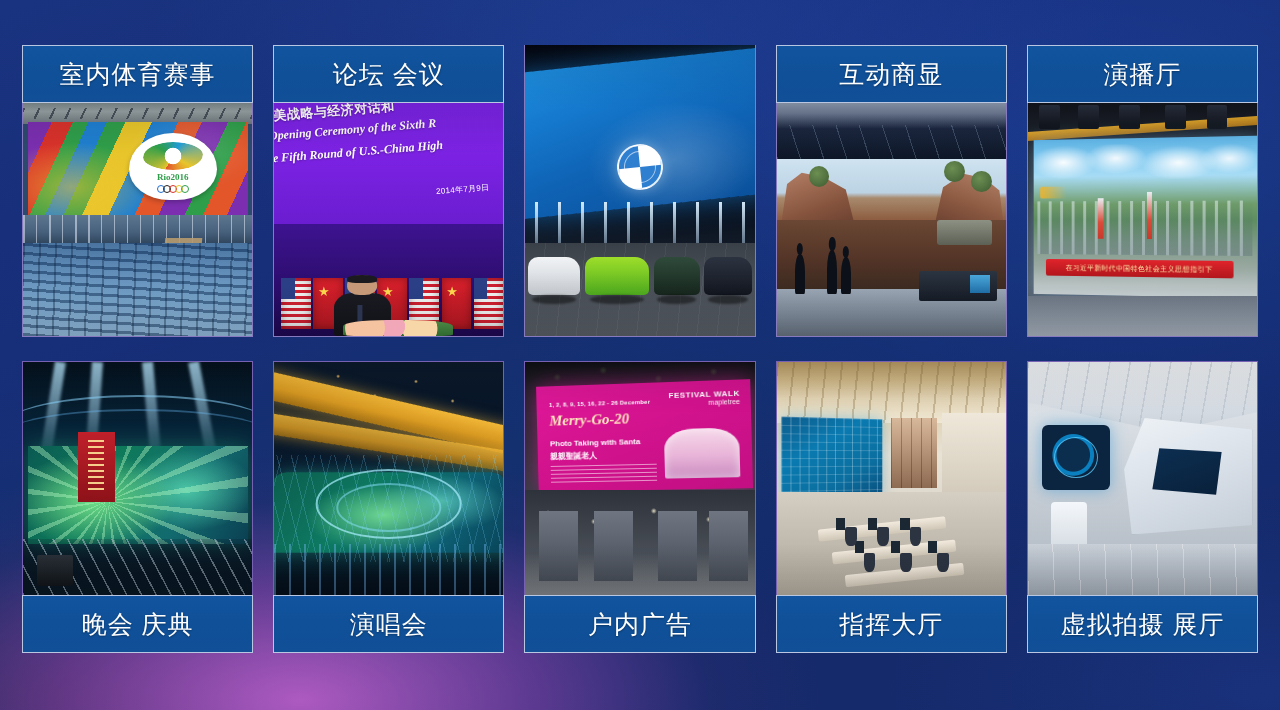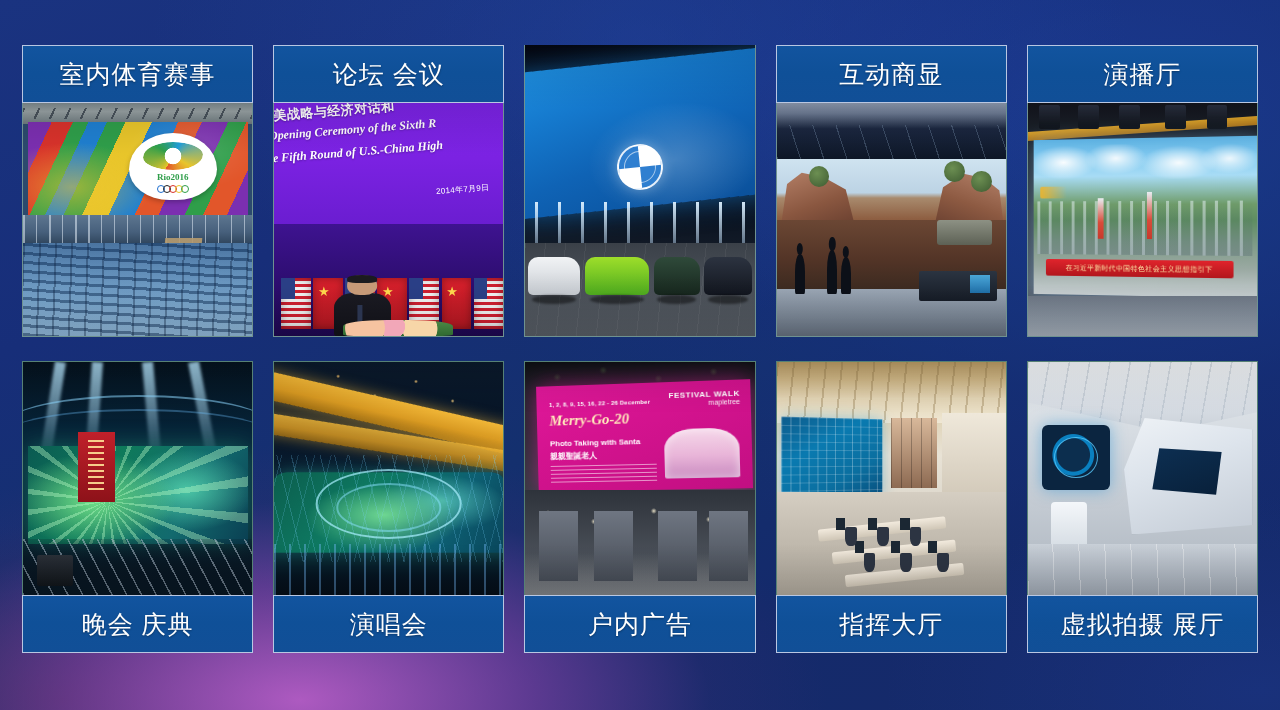--- a/index.html
+++ b/index.html
@@ -78,21 +78,21 @@
     white-space: nowrap;
   }
 
   
   .photo {
     flex: 1 1 auto;
     position: relative;
     overflow: hidden;
     border: 1px solid rgba(185,199,226,0.55);
     border-top: none;
-    background: #14532d;
+    background: #4c1d95;
   }
   .card.caption-bottom .photo {
     border: 1px solid rgba(185,199,226,0.4);
     border-bottom: none;
   }
   .photo-inner { position: absolute; inset: 0; }
 
   
   .art-stadium { background: linear-gradient(180deg,#7d8a8e 0%, #8d979a 6%, #2c4a6e 8%, #2c4a6e 9%); }
   .st-roof { position:absolute; top:0; left:0; right:0; height:9%;

